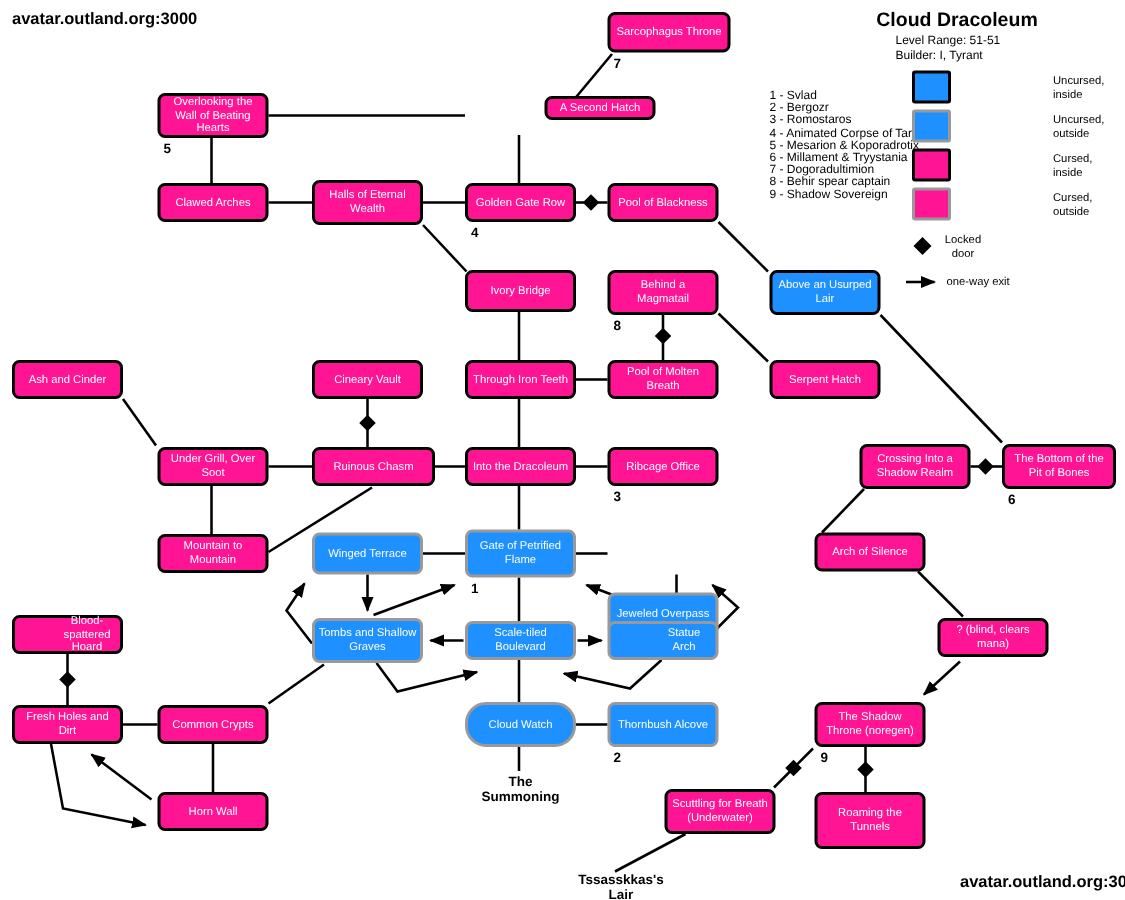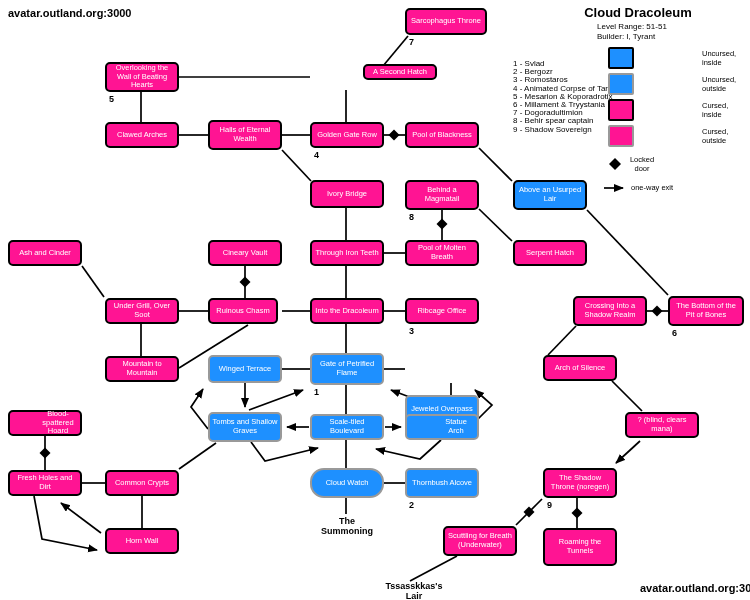--- a/index.html
+++ b/index.html
@@ -184,21 +184,21 @@
     </div>
   <div class="node cursed-in" style="left:405px;top:240px;width:74px;height:26px;">
       <span>Pool of Molten Breath</span>
     </div>
   <div class="node cursed-in" style="left:513px;top:240px;width:74px;height:26px;">
       <span>Serpent Hatch</span>
     </div>
   <div class="node cursed-in" style="left:105px;top:298px;width:74px;height:26px;">
       <span>Under Grill, Over Soot</span>
     </div>
-  <div class="node cursed-in" style="left:208px;top:298px;width:70px;height:26px;">
+  <div class="node cursed-in" style="left:208px;top:298px;width:82px;height:26px;">
       <span>Ruinous Chasm</span>
     </div>
   <div class="node cursed-in" style="left:310px;top:298px;width:74px;height:26px;">
       <span>Into the Dracoleum</span>
     </div>
   <div class="node cursed-in" style="left:405px;top:298px;width:74px;height:26px;">
       <span>Ribcage Office</span>
     </div>
   <div class="node cursed-in" style="left:573px;top:296px;width:74px;height:30px;">
       <span>Crossing Into a Shadow Realm</span>

